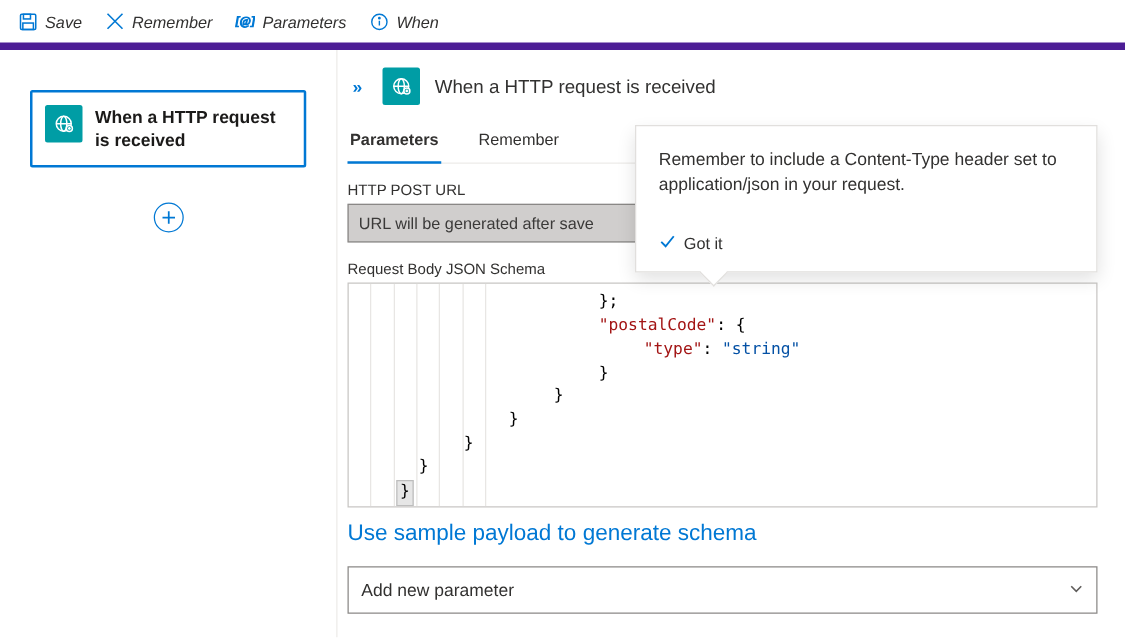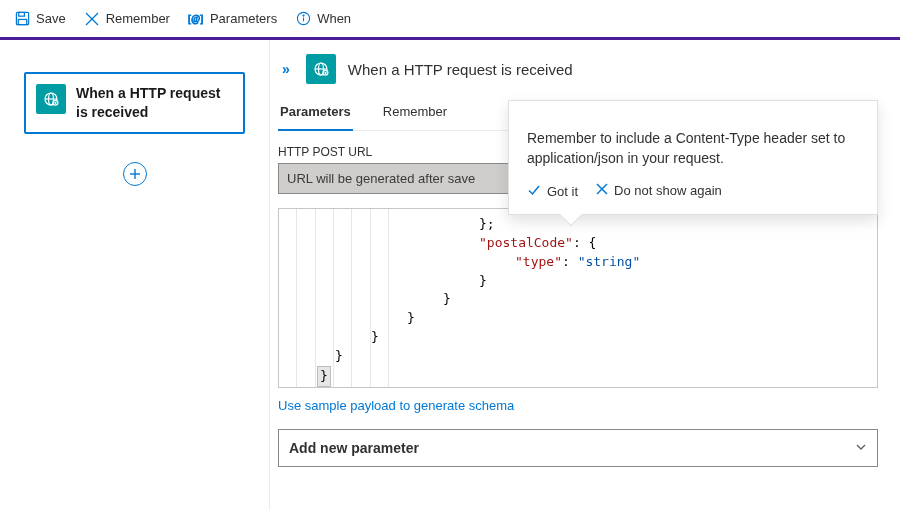--- a/index.html
+++ b/index.html
@@ -1,19 +1,19 @@
 <!DOCTYPE html>
 <html><head>
 <meta charset="utf-8">
 <style>
   * { box-sizing: border-box; margin: 0; padding: 0; }
   body { font-family: "Segoe UI", Arial, sans-serif; font-size: 13px; color: #323130; background: #fff; width: 900px; height: 510px; overflow: hidden; }
 
   
-  .toolbar { height: 40px; border-bottom: 3px solid #4c1d95; display: flex; align-items: center; padding: 0 14px; gap: 18px; }
+  .toolbar { height: 40px; border-bottom: 6px solid #4c1d95; display: flex; align-items: center; padding: 0 14px; gap: 18px; font-style: italic; }
   .tb-btn { display: flex; align-items: center; gap: 6px; color: #323130; cursor: pointer; }
   .tb-icon { width: 16px; height: 16px; display: inline-flex; align-items: center; justify-content: center; color: #0078d4; }
 
   
   .main { display: flex; height: 470px; }
   .left { width: 270px; border-right: 1px solid #edebe9; padding: 32px 24px; }
   .card { border: 2px solid #0078d4; border-radius: 2px; display: flex; align-items: flex-start; padding: 10px; gap: 10px; background: #fff; }
   .trigger-icon { width: 30px; height: 30px; background: #009da5; display: flex; align-items: center; justify-content: center; border-radius: 2px; flex-shrink: 0; }
   .card-title { font-weight: 600; font-size: 14px; line-height: 1.35; color: #1b1a19; }
   .add-circle { width: 24px; height: 24px; border: 1px solid #0078d4; border-radius: 50%; display: flex; align-items: center; justify-content: center; color: #0078d4; margin: 28px auto 0; cursor: pointer; background:#fff; }
@@ -36,29 +36,29 @@
   .code-box { border: 1px solid #c8c6c4; height: 180px; font-family: Consolas, monospace; font-size: 13px; padding: 6px 0 0 0; overflow: hidden; position: relative; background:#fff; }
   .gutter { position:absolute; top:0; bottom:0; width:110px; display:flex; }
   .gutter span { border-right: 1px solid #e8e6e4; flex:1; }
   .code { position:relative; margin-left: 0; white-space: pre; line-height: 1.45; }
   .code .ln { display:block; }
   .k { color: #a31515; } 
   .s { color: #0451a5; } 
   .p { color: #000; }    
   .endbrace { margin-left:38px; display:inline-block; padding:0 2px; background:#e6e6e6; border:1px solid #bdbdbd; }
 
-  .link { color: #0078d4; font-size: 13px; margin: 10px 0 0 8px; display:inline-block; cursor:pointer; }
-
-  .add-param { margin: 16px 0 0 8px; border: 1px solid #8a8886; padding: 10px 10px; display:flex; justify-content:space-between; align-items:center; cursor:pointer; font-size:14px; color:#323130;font-weight:bold; }
+  .link { color: #0078d4; font-size: 18px; margin: 10px 0 0 8px; display:inline-block; cursor:pointer; }
+
+  .add-param { margin: 16px 0 0 8px; border: 1px solid #8a8886; padding: 10px 10px; display:flex; justify-content:space-between; align-items:center; cursor:pointer; font-size:14px; color:#323130; }
   .chev { color:#605e5c; }
 
   
-  .popover { position: absolute; top: 60px; right: 22px; width: 370px; background: #fff; border: 1px solid #e1dfdd; box-shadow: 0 6px 14px rgba(0,0,0,0.12); padding: 27px 18px 14px; z-index: 10; }
+  .popover { position: absolute; top: 60px; right: 22px; width: 370px; background: #fff; border: 1px solid #e1dfdd; box-shadow: 0 6px 14px rgba(0,0,0,0.12); padding: 16px 18px 14px; z-index: 10; }
   .popover .msg { color: #323130; line-height: 1.45; font-size:14px; }
-  .popover .actions { display:flex; gap: 18px; margin-top: 14px; align-items:flex-start; }
+  .popover .actions { display:flex; gap: 37px; margin-top: 28px; align-items:flex-end; }
   .popover .act { display:flex; align-items:center; gap:6px; color:#323130; cursor:pointer; }
   .popover .act .ico { color:#0078d4; }
   .beak { position:absolute; bottom:-9px; left:54px; width:16px; height:16px; background:#fff; border-left:1px solid #e1dfdd; border-bottom:1px solid #e1dfdd; transform:rotate(-45deg); }
 </style>
 </head>
 <body>
 
 <div class="toolbar">
   <div class="tb-btn">
     <span class="tb-icon">
@@ -150,20 +150,21 @@
         <div class="copy-btn">
           <svg width="15" height="15" viewBox="0 0 16 16" fill="none" stroke="#0078d4" stroke-width="1.2">
               <rect x="4.5" y="4.5" width="9" height="10" rx="1"></rect>
               <path d="M3 11 V2.5 a1 1 0 0 1 1 -1 h7"></path>
             </svg>
         </div>
       </div>
     </div>
 
     <div class="section">
+      <div class="field-label">Request Body JSON Schema</div>
       <div class="code-box">
         <div class="gutter">
           <span></span>
             <span></span>
             <span></span>
             <span></span>
             <span></span>
             <span></span>
         </div>
         <div class="code" id="code-lines"><span class="ln" style="padding-left: 200px;"><span class="p">};</span></span><span class="ln" style="padding-left: 200px;"><span class="k">"postalCode"</span><span class="p">: {</span></span><span class="ln" style="padding-left: 236px;"><span class="k">"type"</span><span class="p">: </span><span class="s">"string"</span></span><span class="ln" style="padding-left: 200px;"><span class="p">}</span></span><span class="ln" style="padding-left: 164px;"><span class="p">}</span></span><span class="ln" style="padding-left: 128px;"><span class="p">}</span></span><span class="ln" style="padding-left: 92px;"><span class="p">}</span></span><span class="ln" style="padding-left: 56px;"><span class="p">}</span></span><span class="ln"><span class="endbrace p">}</span></span></div>
@@ -186,27 +187,18 @@
       <div class="msg">Remember to include a Content-Type header set to application/json in your request.</div>
       <div class="actions">
         <div class="act">
           <span class="ico">
             <svg width="14" height="14" viewBox="0 0 14 14" fill="none" stroke="#0078d4" stroke-width="1.5">
                 <polyline points="2,7.5 5.5,11 12,3"></polyline>
               </svg>
           </span>
           <span>Got it</span>
         </div>
-        <div class="act">
-          <span class="ico">
-            <svg width="12" height="12" viewBox="0 0 12 12" stroke="#0078d4" stroke-width="1.5">
-                <line x1="1" y1="1" x2="11" y2="11"></line>
-                <line x1="11" y1="1" x2="1" y2="11"></line>
-              </svg>
-          </span>
-          <span>Do not show again</span>
-        </div>
       </div>
       <div class="beak"></div>
     </div>
 
   </div>
 </div>
 
 </body></html>

